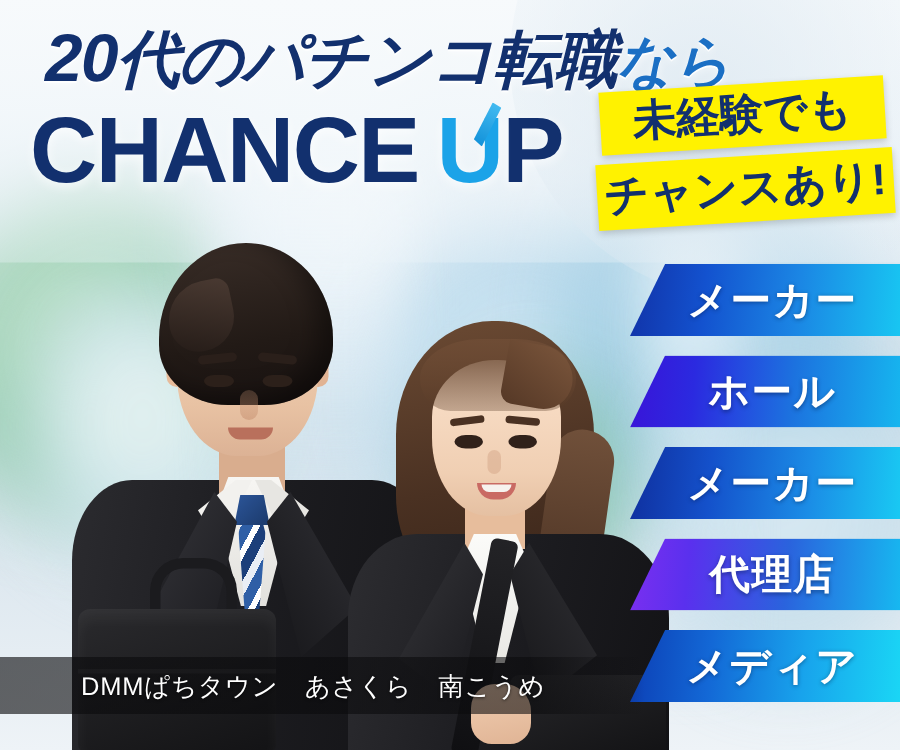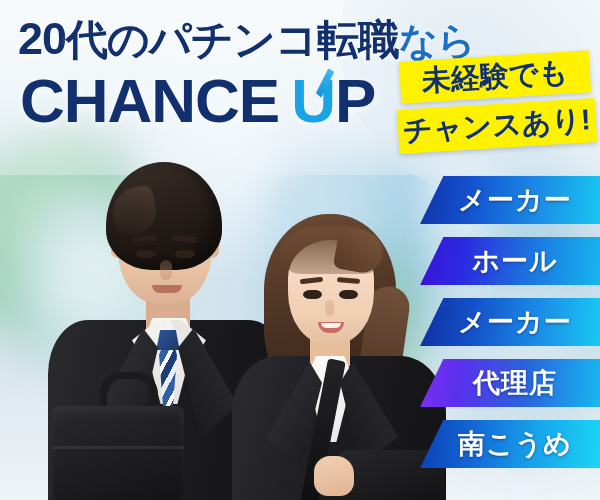--- a/index.html
+++ b/index.html
@@ -172,24 +172,25 @@
     position:absolute;left:104px;top:250px;width:104px;height:60px;
     background:linear-gradient(160deg,#27272a,#111113);border-radius:6px;
   }
   .w-hand{
     position:absolute;left:78px;top:256px;width:40px;height:40px;
     background:linear-gradient(170deg,#f2cfb2,#e0b495);border-radius:16px 18px 14px 14px;
   }
 
   
   .headline{
-    position:absolute;left:18px;top:16px;
+    position:absolute;left:30px;top:16px;
     font-size:42px;font-weight:700;letter-spacing:-1px;line-height:1;
     color:#12306e;white-space:nowrap;
     text-shadow:0 1px 0 rgba(255,255,255,.85),0 2px 6px rgba(255,255,255,.6);
+    font-style:italic;
   }
   .headline .num{font-size:45px;}
   .headline .tail{color:#1b6fc4;font-size:38px;}
 
   
   .logo{
     position:absolute;left:20px;top:70px;white-space:nowrap;
     font-size:62px;font-weight:700;letter-spacing:-1px;line-height:1;
     color:#12306e;
     text-shadow:0 2px 8px rgba(255,255,255,.75);
@@ -338,18 +339,21 @@
     <div class="cat cat-1">
       <span class="cat-label">ホール</span>
     </div>
     <div class="cat cat-2">
       <span class="cat-label">メーカー</span>
     </div>
     <div class="cat cat-3">
       <span class="cat-label">代理店</span>
     </div>
     <div class="cat cat-4">
-      <span class="cat-label">南こうめ</span>
-    </div>
-  </div>
-
+      <span class="cat-label">メディア</span>
+    </div>
+  </div>
+
+  <div class="caption">
+    <span class="caption-text">DMMぱちタウン　あさくら　南こうめ</span>
+  </div>
 
 </div>
 
 </body></html>

